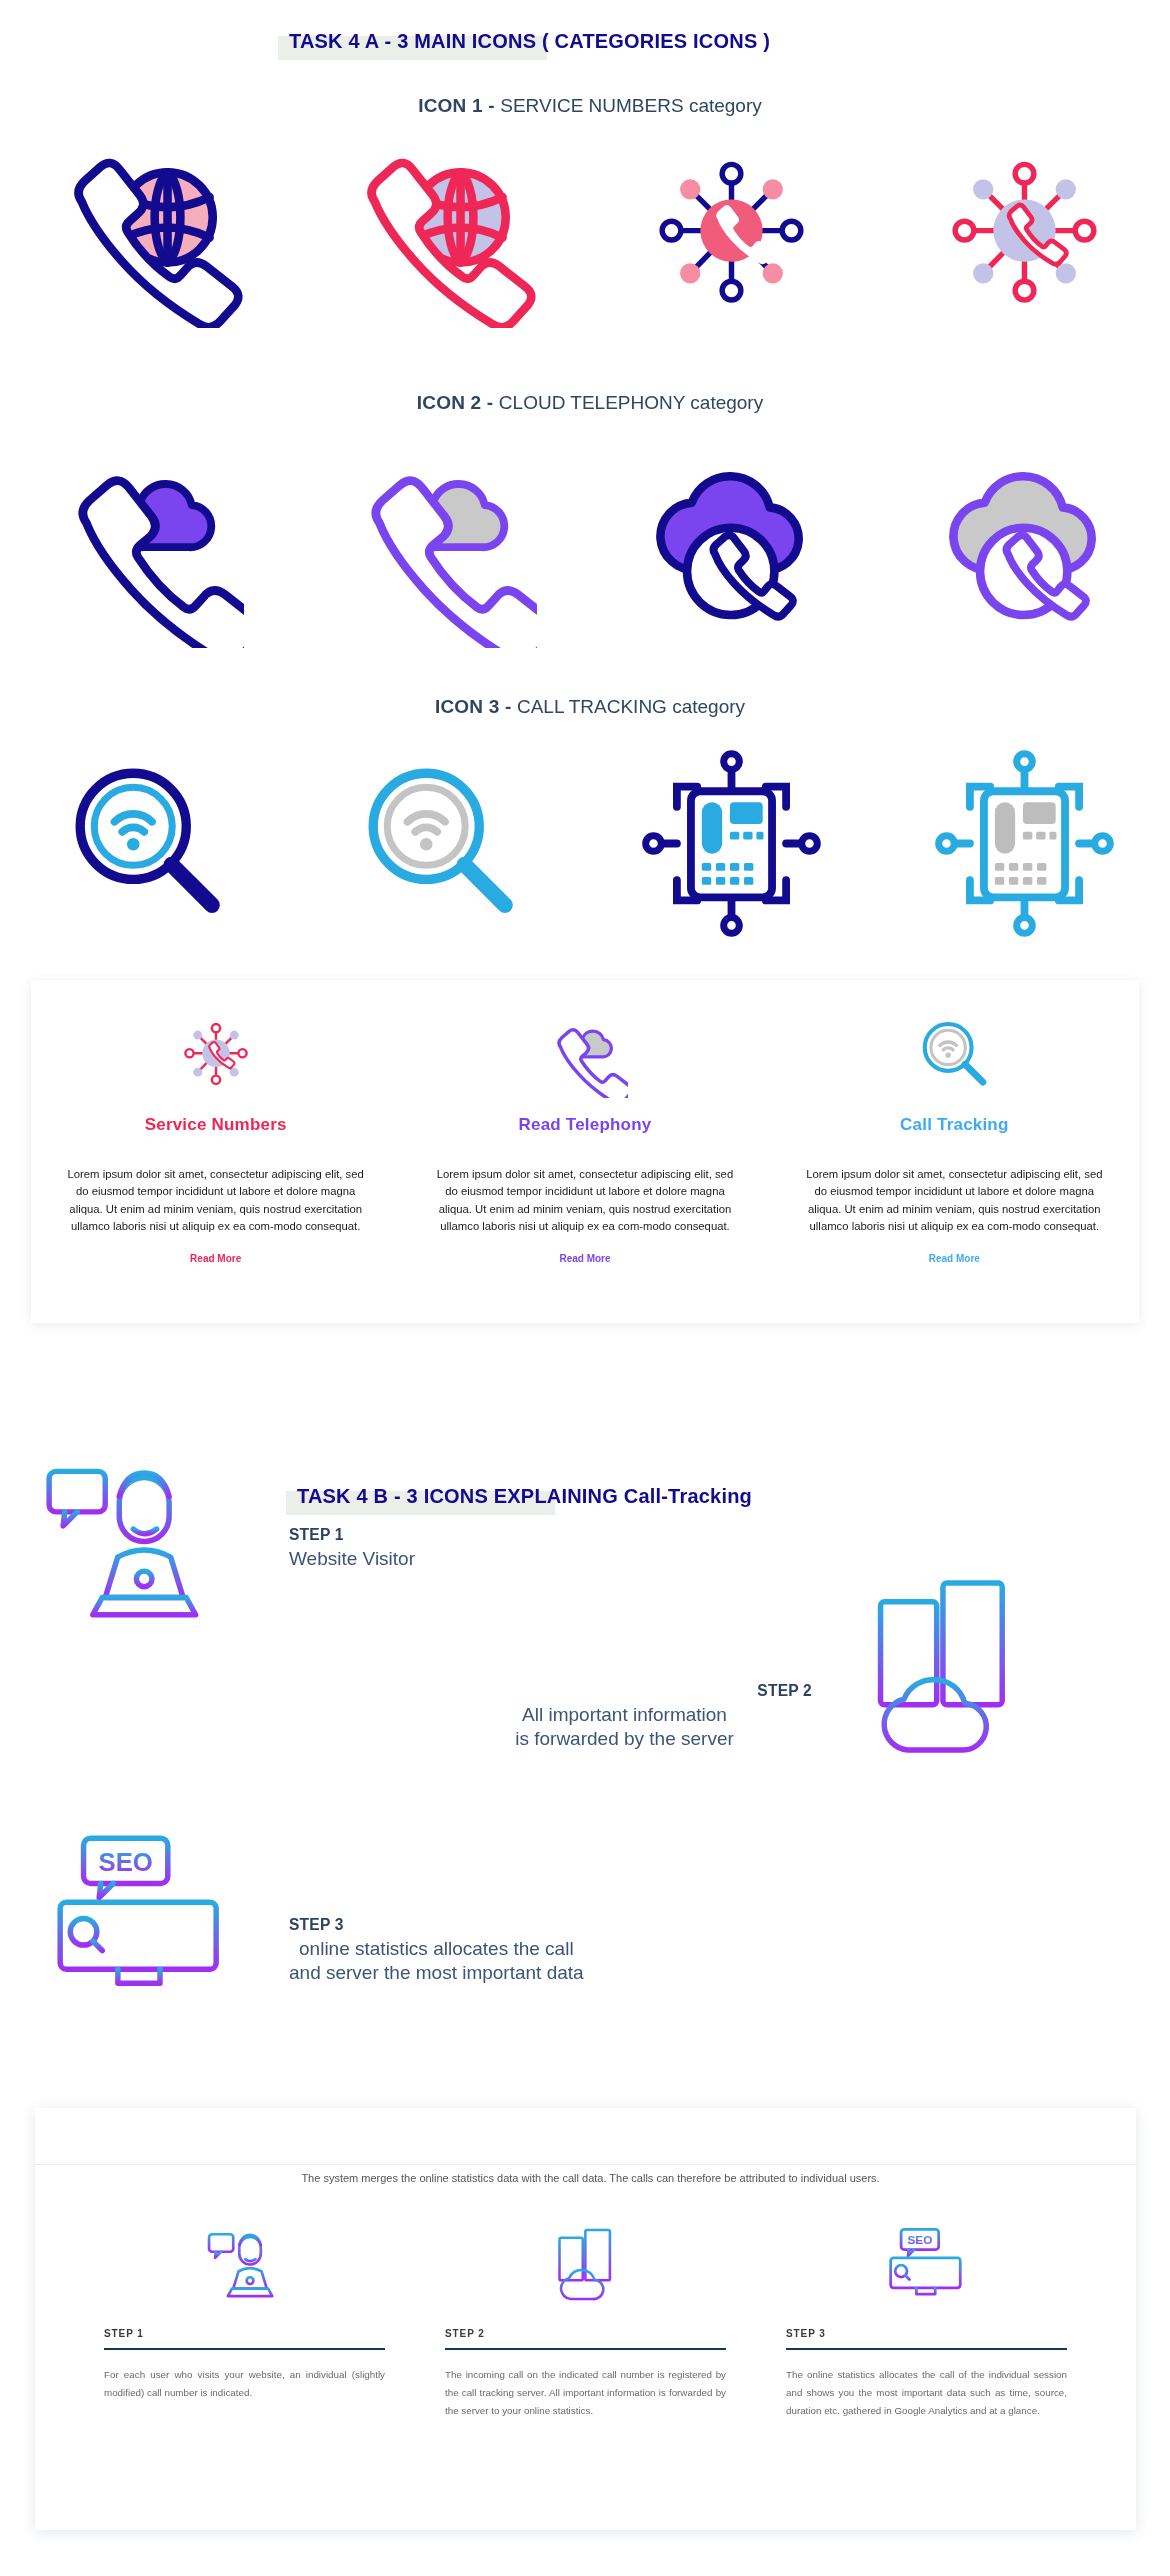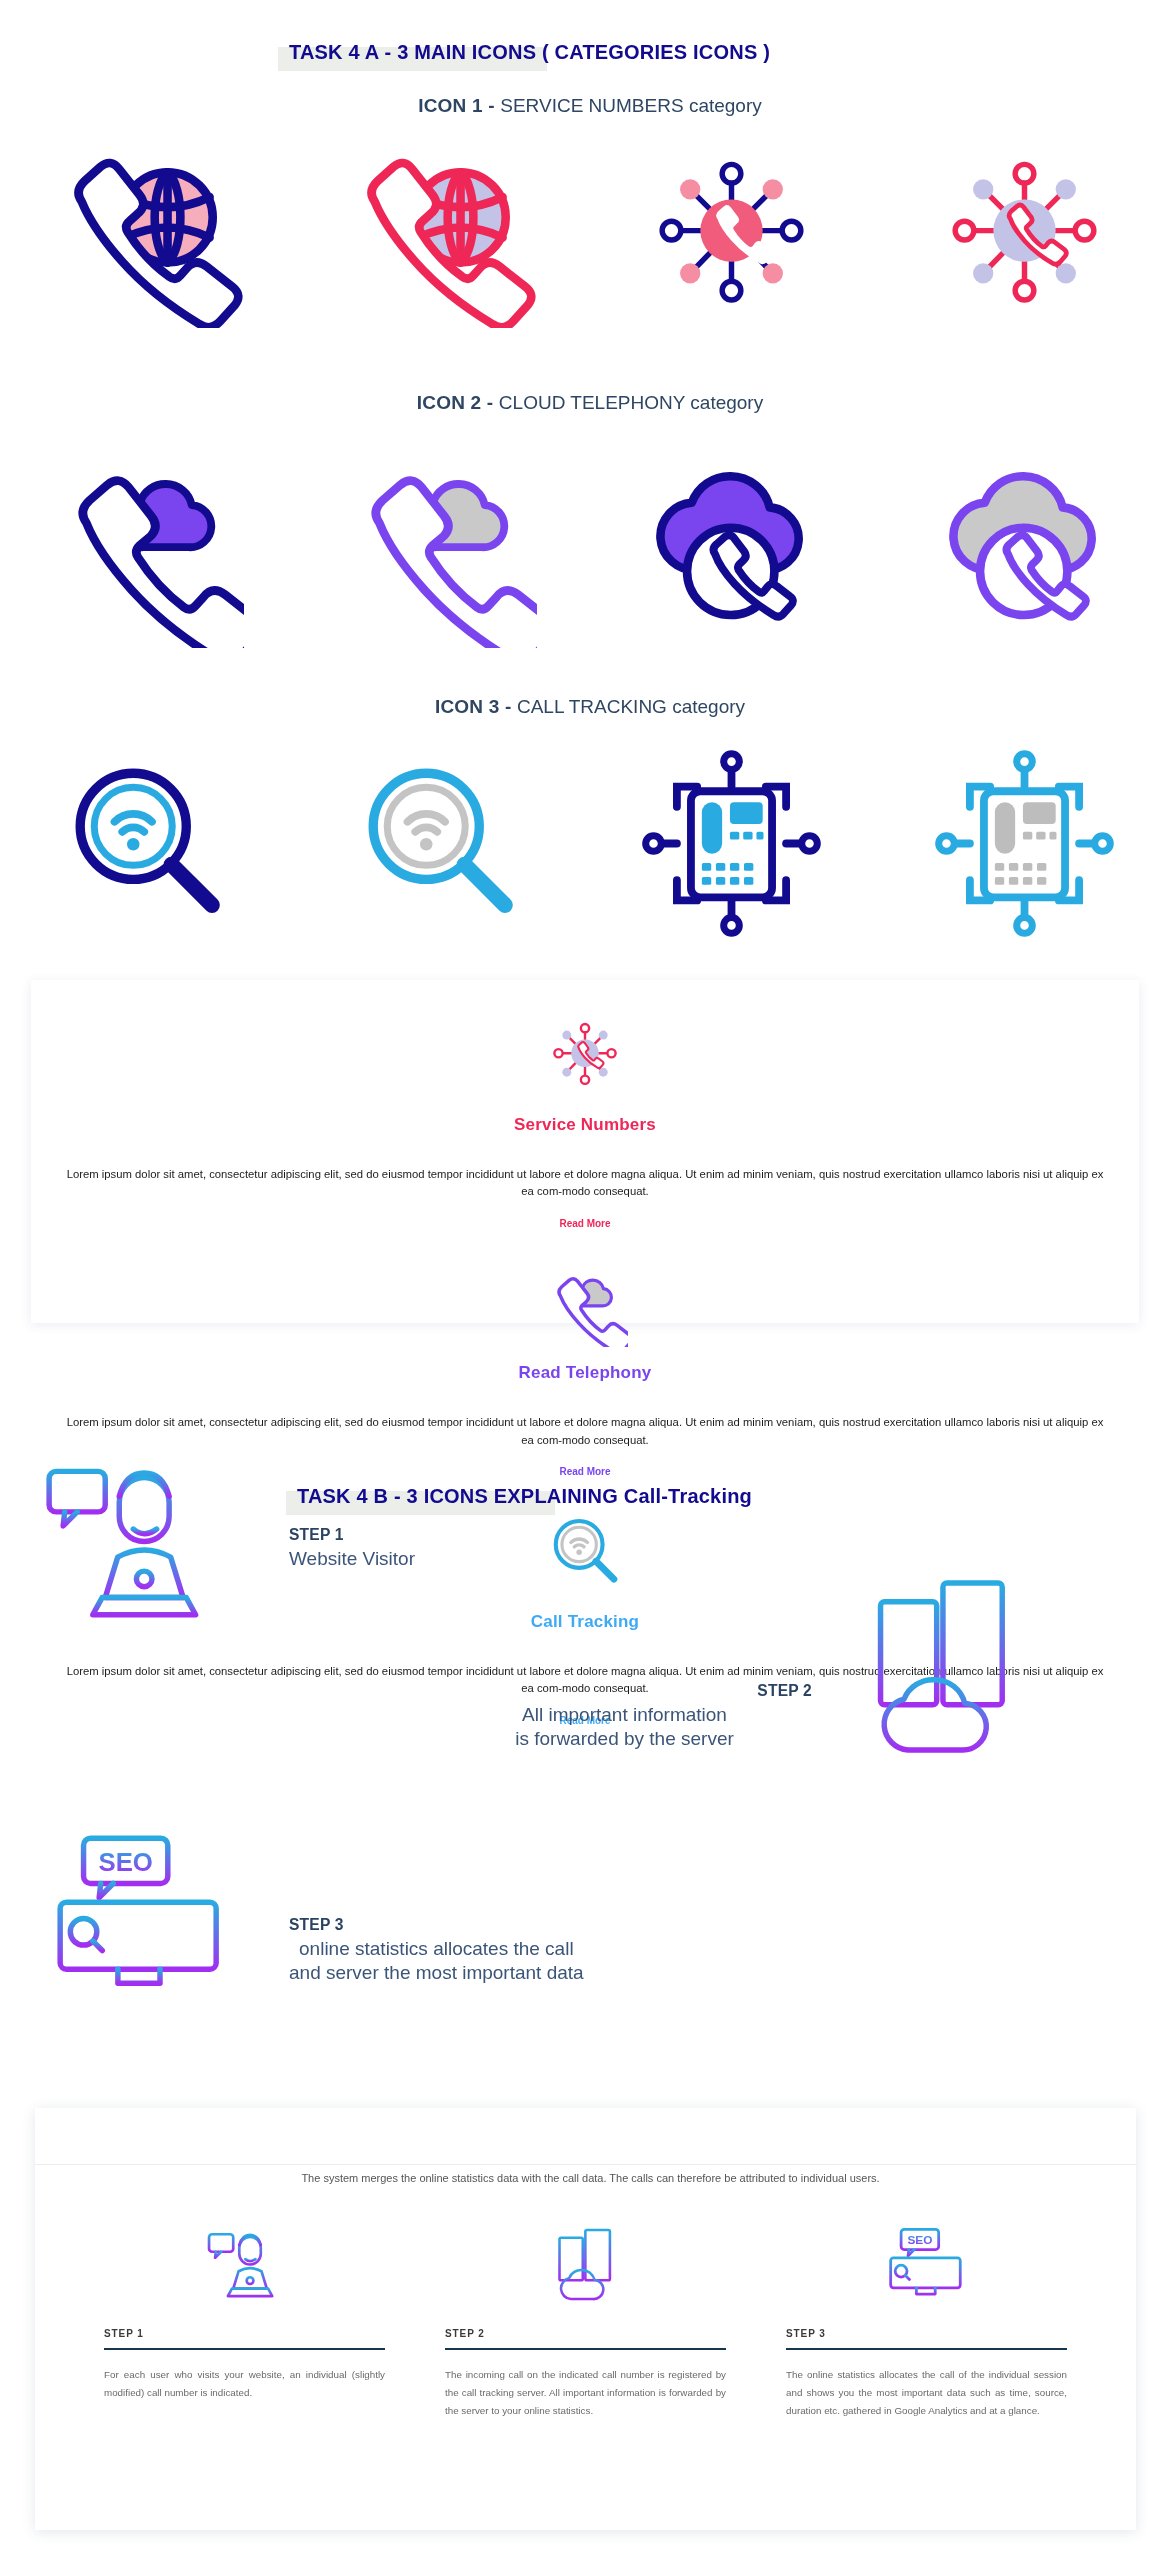--- a/index.html
+++ b/index.html
@@ -39,21 +39,20 @@
   .irow{position:absolute; left:0; width:1171px; display:flex;}
   .icell{width:293px; display:flex; align-items:center; justify-content:center;}
 
   
   .fcard{
     position:absolute; left:31px; top:980px;
     width:1108px; height:343px;
     background:#fff;
     box-shadow:0 1.6px 11px rgba(40,60,110,.10);
     display:flex;
-    flex-direction:column;
   }
   .fcol{flex:1; display:flex; flex-direction:column; align-items:center; padding:28px 33px 0;}
   .fcol .ficon{height:94px;display:flex;align-items:center;justify-content:center;}
   .fcol .ftitle{margin-top:12.5px;font-size:17px;font-weight:bold;letter-spacing:0.2px;}
   .fcol .fbody{
     margin-top:31px; font-size:11.3px; line-height:1.55;
     color:#1c1c1c; text-align:center;
   }
   .fcol .fmore{margin-top:17px;font-size:10px;font-weight:bold;}
 
@@ -82,21 +81,21 @@
   .bcol .brule{margin-top:9.4px; height:1.6px; background:#16384f;}
   .bcol .bbody{margin-top:15.6px; font-size:9.8px; line-height:1.85; color:#6a6a6a; text-align:justify;}
 
   svg{display:block;}
 </style>
 </head>
 <body>
 
 <div class="page">
 
-  <div class="banner" style="left:289px;top:41px;">
+  <div class="banner" style="left:289px;top:30px;">
     <span class="hl" style="width:269px;"></span>
     <span class="txt">TASK 4 A - 3 MAIN ICONS ( CATEGORIES ICONS )</span>
   </div>
 
   <div class="icon-head" style="top:95px;">
     <b>ICON 1 - </b><span>SERVICE NUMBERS category</span>
   </div>
 
   <div class="irow" style="top:133px;height:203px;">
 

